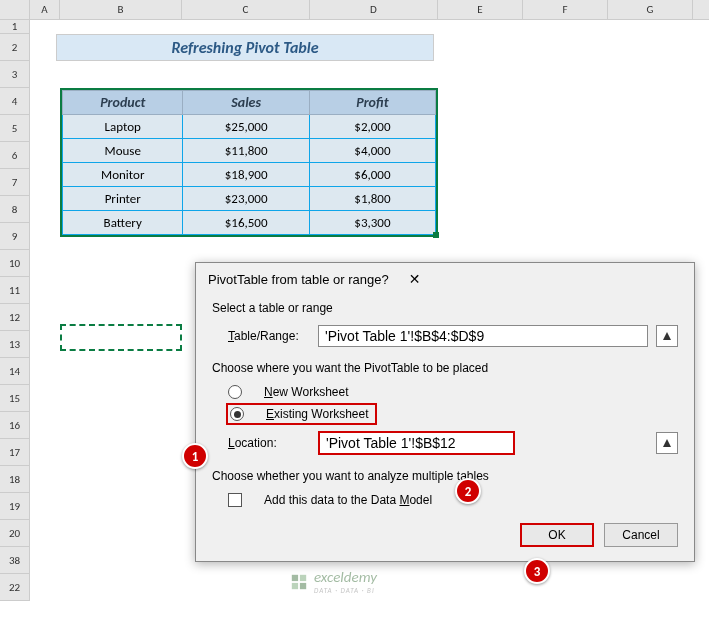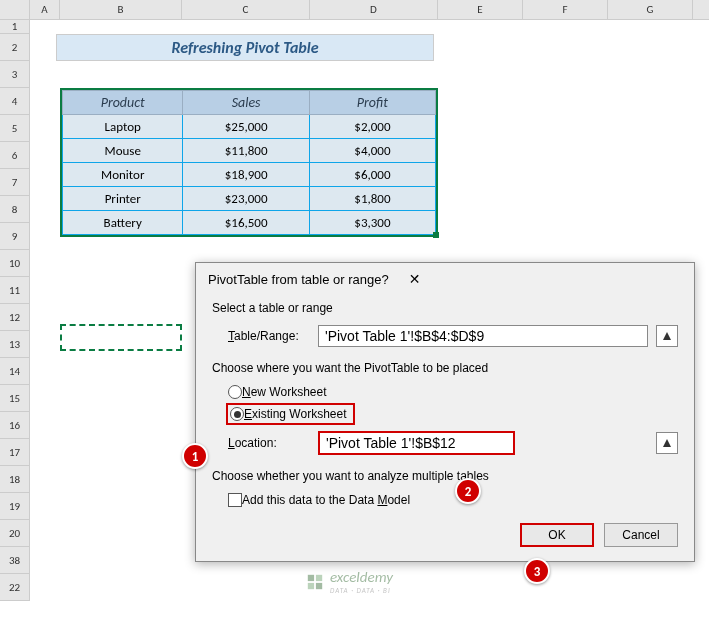--- a/index.html
+++ b/index.html
@@ -19,48 +19,48 @@
     .row-headers { width: 30px; }
     .row-h { height: 27px; line-height: 27px; text-align: center; border-bottom: 1px solid #ccc; border-right: 1px solid #ccc; background: #e6e6e6; color: #333; font-size: 11px; }
     .row-h.r1 { height: 14px; line-height: 14px; }
     
     .grid { flex: 1; position: relative; }
     
     .title-banner { position: absolute; left: 26px; top: 14px; width: 378px; height: 27px; background: #d9e8f5; display: flex; align-items: center; justify-content: center; font-size: 16px; font-weight: bold; font-style: italic; color: #2c5985; border: 1px solid #ccc; }
     
     .data-table { position: absolute; left: 30px; top: 68px; width: 378px; border: 2px solid #0a7c42; }
     .data-table table { border-collapse: collapse; width: 100%; }
-    .data-table th { background: #b8cfe5; font-style: italic; font-weight: normal; font-size: 14px; padding: 0; border: 1px solid #9aaec2; color: #2c3e50; height: 24px; }
+    .data-table th { background: #b8cfe5; font-style: italic; font-weight: bold; font-size: 14px; padding: 0; border: 1px solid #9aaec2; color: #2c3e50; height: 24px; }
     .data-table td { background: #dde8f0; text-align: center; padding: 4px; border: 1px solid #0ea5e9; font-size: 13px; height: 23px; }
     .sel-handle { position: absolute; width: 6px; height: 6px; background: #0a7c42; right: -3px; bottom: -3px; }
     
     .dashed-sel { position: absolute; left: 30px; top: 304px; width: 122px; height: 27px; border: 2px dashed #0a7c42; }
     
     .dialog { position: absolute; left: 195px; top: 262px; width: 500px; background: #f0f0f0; border: 1px solid #888; box-shadow: 0 2px 10px rgba(0,0,0,0.3); font-family: 'Segoe UI', sans-serif; }
     .dlg-title { display: flex; justify-content: flex-start; align-items: center; padding: 8px 12px; font-size: 13px; }
     .dlg-title-right { display: flex; gap: 20px; align-items: center; }
     .dlg-close { font-size: 14px; cursor: pointer; }
     .dlg-body { padding: 6px 16px 12px; font-size: 12px; }
     .dlg-section { margin-bottom: 10px; }
     .dlg-row { display: flex; align-items: center; margin: 6px 0 6px 16px; gap: 8px; }
     .dlg-label { min-width: 82px; }
     .dlg-input { flex: 1; height: 22px; padding: 10px 6px; border: 1px solid #888; background: #fff; font-size: 14px; }
     .dlg-input-btn { width: 22px; height: 22px; border: 1px solid #888; background: #fff; display: flex; align-items: center; justify-content: center; cursor: pointer; }
-    .radio-row { display: flex; align-items: center; gap: 0; margin: 4px 0 4px 16px; }
+    .radio-row { display: flex; align-items: center; gap: 22px; margin: 4px 0 4px 16px; }
     .radio { width: 14px; height: 14px; border-radius: 50%; border: 1px solid #555; display: flex; align-items: center; justify-content: center; background: #fff; }
     .radio.checked::after { content: ''; width: 7px; height: 7px; background: #333; border-radius: 50%; }
     .checkbox { width: 14px; height: 14px; border: 1px solid #555; background: #fff; display: inline-block; }
     .dlg-buttons { display: flex; justify-content: flex-end; gap: 10px; padding: 0 16px 14px; }
     .dlg-btn { width: 74px; height: 24px; background: #e8e8e8; border: 1px solid #999; cursor: pointer; font-size: 12px; }
     .highlight-red { border: 2px solid #d00000 !important; }
     .underline-char { text-decoration: underline; }
     
     .callout { position: absolute; width: 26px; height: 26px; border-radius: 50%; background: #d00000; color: #fff; display: flex; align-items: center; justify-content: center; font-weight: bold; font-size: 13px; border: 2px solid #fff; box-shadow: 0 1px 3px rgba(0,0,0,0.4); }
     
-    .watermark { position: absolute; left: 306px; top: 568px; display: flex; align-items: center; gap: 6px; opacity: 0.5; font-style: italic; color: #4a7a4a; font-size: 15px; }
+    .watermark { position: absolute; left: 290px; top: 568px; display: flex; align-items: center; gap: 6px; opacity: 0.5; font-style: italic; color: #4a7a4a; font-size: 15px; }
     .wm-icon { width: 18px; height: 18px; }
     .wm-sub { font-size: 7px; letter-spacing: 1px; display: block; color: #888; }
   </style>
 </head>
 <body>
 
 <div class="sheet">
   <div class="col-headers">
     <div class="corner"></div>
     <div class="col-h col-A">A</div>

